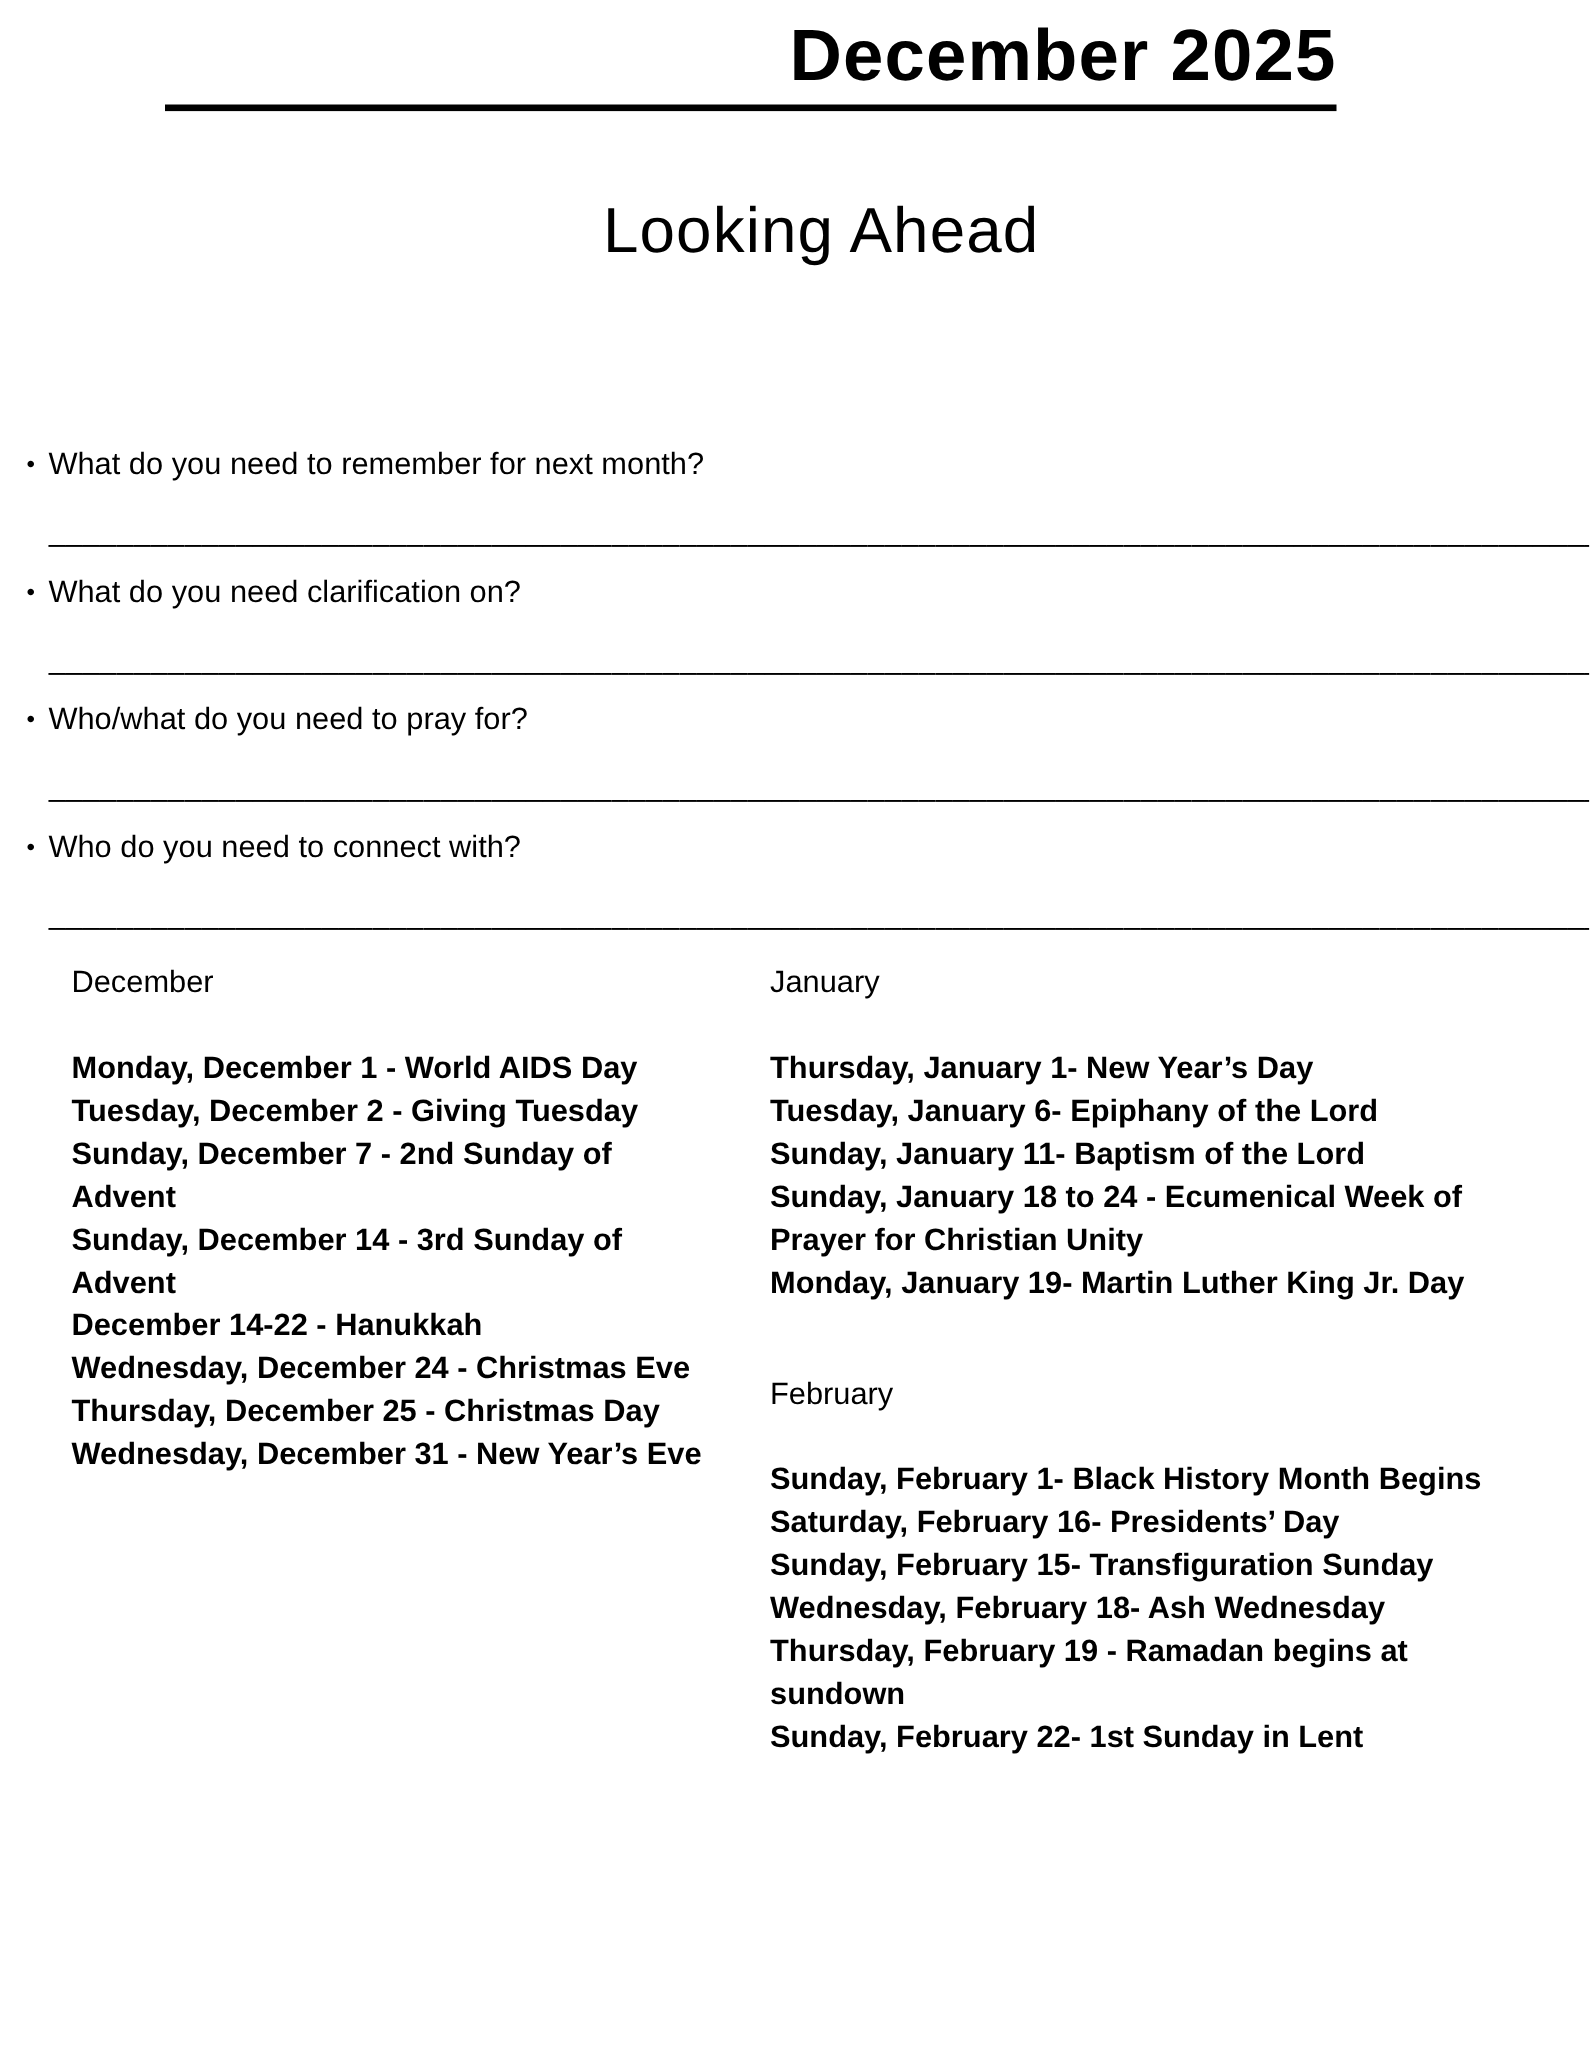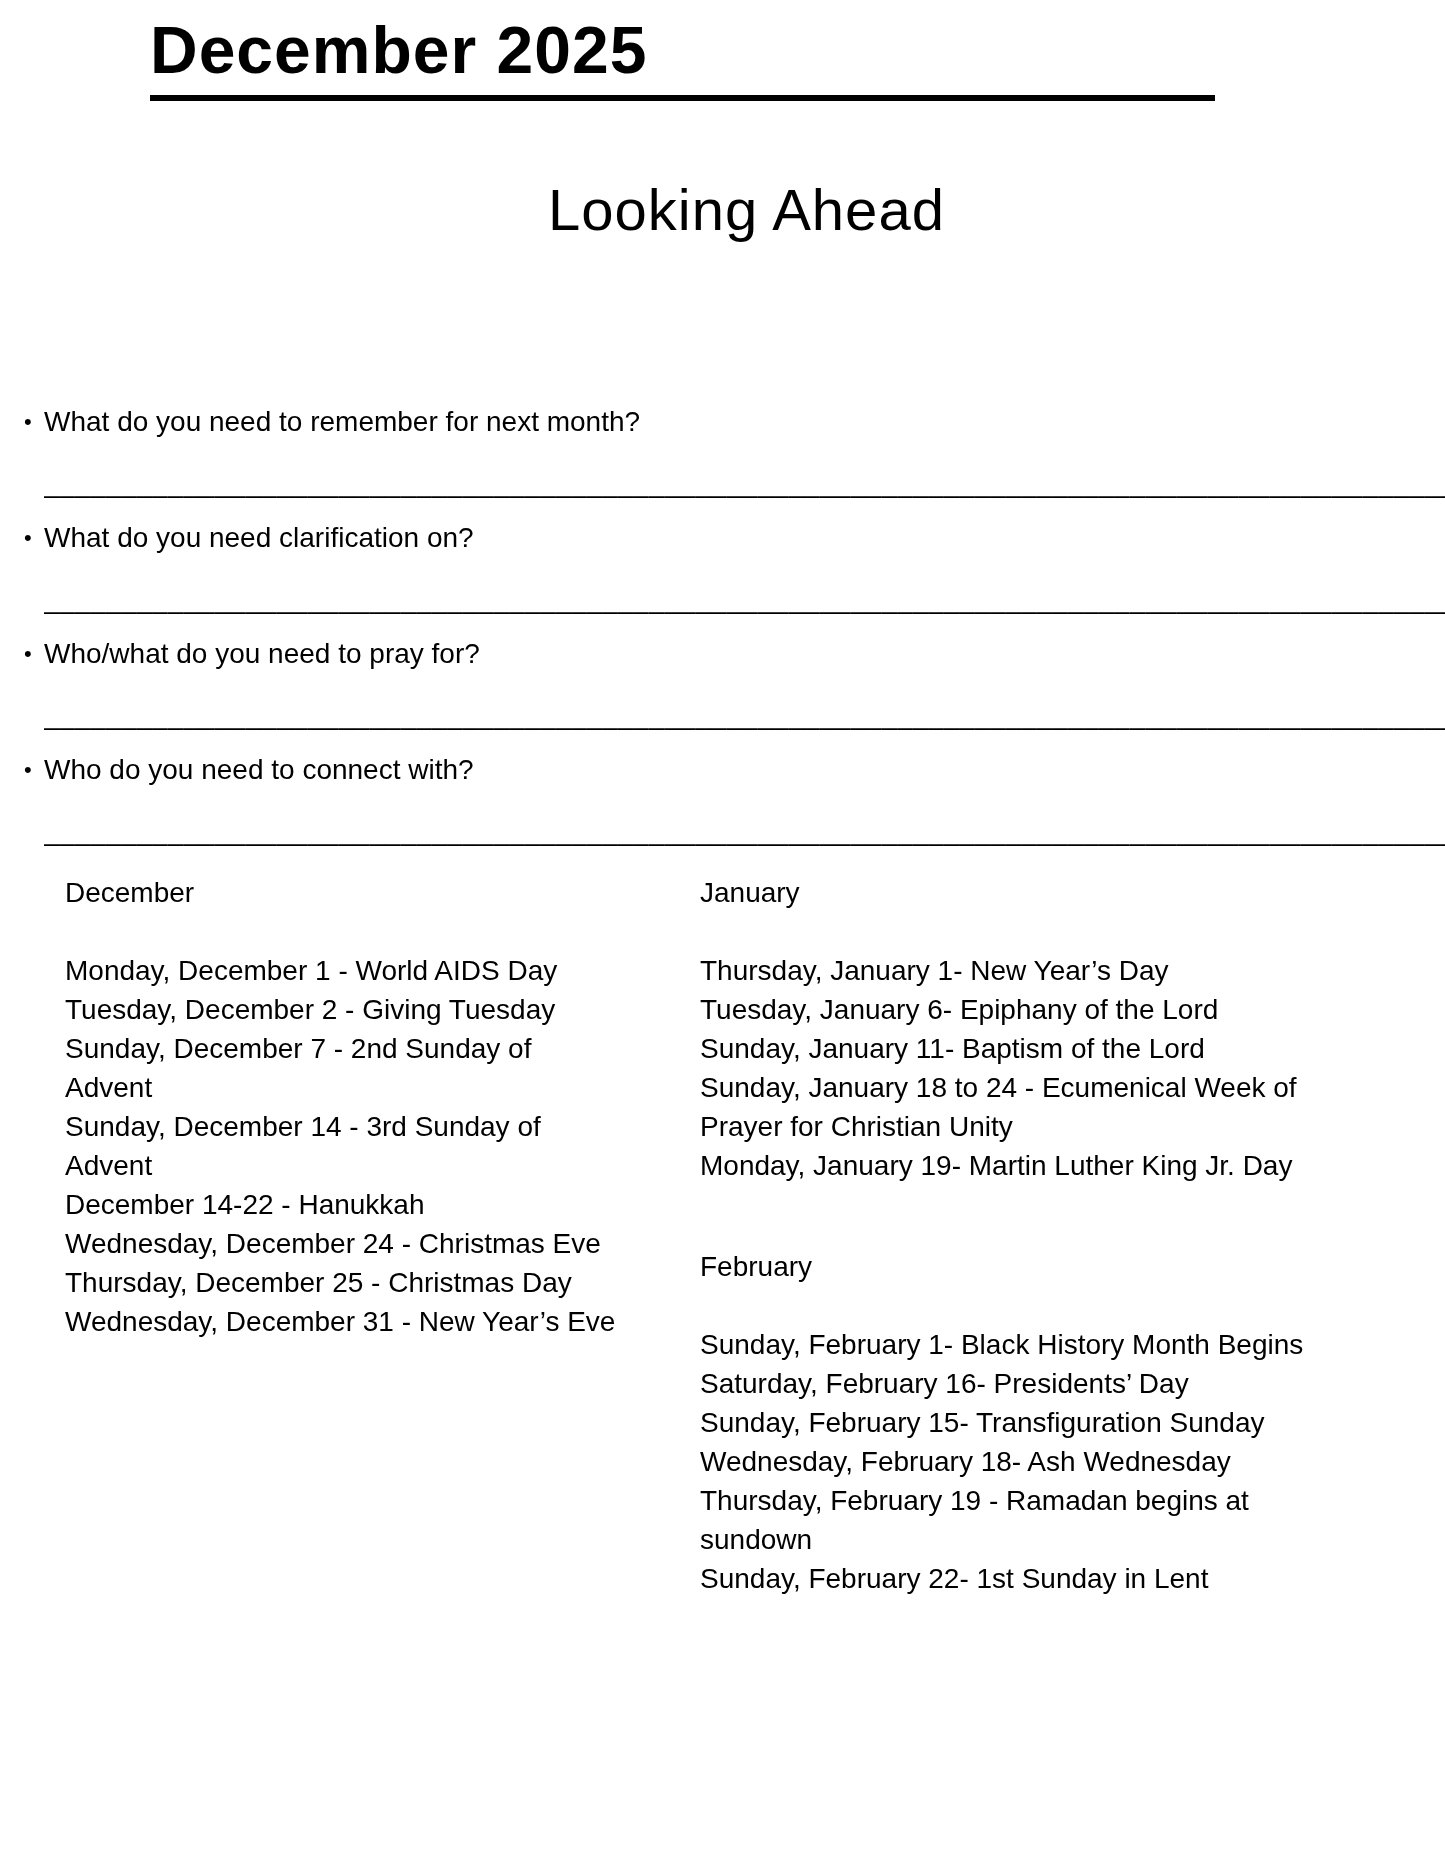--- a/index.html
+++ b/index.html
@@ -7,21 +7,21 @@
     position:relative;
     width:1445px;height:1871px;
     background:#ffffff;color:#000000;
     font-family:"Liberation Sans","DejaVu Sans",sans-serif;
     overflow:hidden;
   }
   
   .title-wrap{width:1065px;margin:0 0 0 150px;padding-top:14px;}
   .page-title{
     margin:0;font-size:66px;line-height:73px;font-weight:600;
-    text-align:left;letter-spacing:1px;
+    text-align:right;letter-spacing:1px;
   }
   .title-rule{height:6px;background:#000;margin-top:8px;}
   .page-subtitle{
     margin:74px 0 0 0;font-size:58px;line-height:70px;font-weight:500;
     text-align:center;letter-spacing:1px;padding-left:48px;
   }
   
   .questions{margin-top:160px;}
   .qa + .qa{margin-top:18px;}
   .q-row{
@@ -33,21 +33,21 @@
     margin:24px 0 0 44px;width:calc(100% - 44px);height:40px;
     overflow:hidden;white-space:nowrap;
     font-size:27px;line-height:40px;letter-spacing:0.5px;
   }
   
   .months{display:flex;padding-left:65px;margin-top:22px;}
   .col-left{width:635px;}
   .col-right{flex:1;min-width:0;}
   .month-name{margin:0;font-size:28px;line-height:39px;font-weight:400;}
   .month-name.second{margin-top:62px;}
-  .events{margin-top:39px;font-size:28px;line-height:39px;font-weight:400;}
+  .events{margin-top:39px;font-size:28px;line-height:39px;font-weight:700;}
   .event{white-space:pre-line;}
 </style>
 </head>
 <body>
 
 <div class="page">
 
   <div class="title-wrap">
     <h1 class="page-title">December 2025</h1>
     <div class="title-rule"></div>

